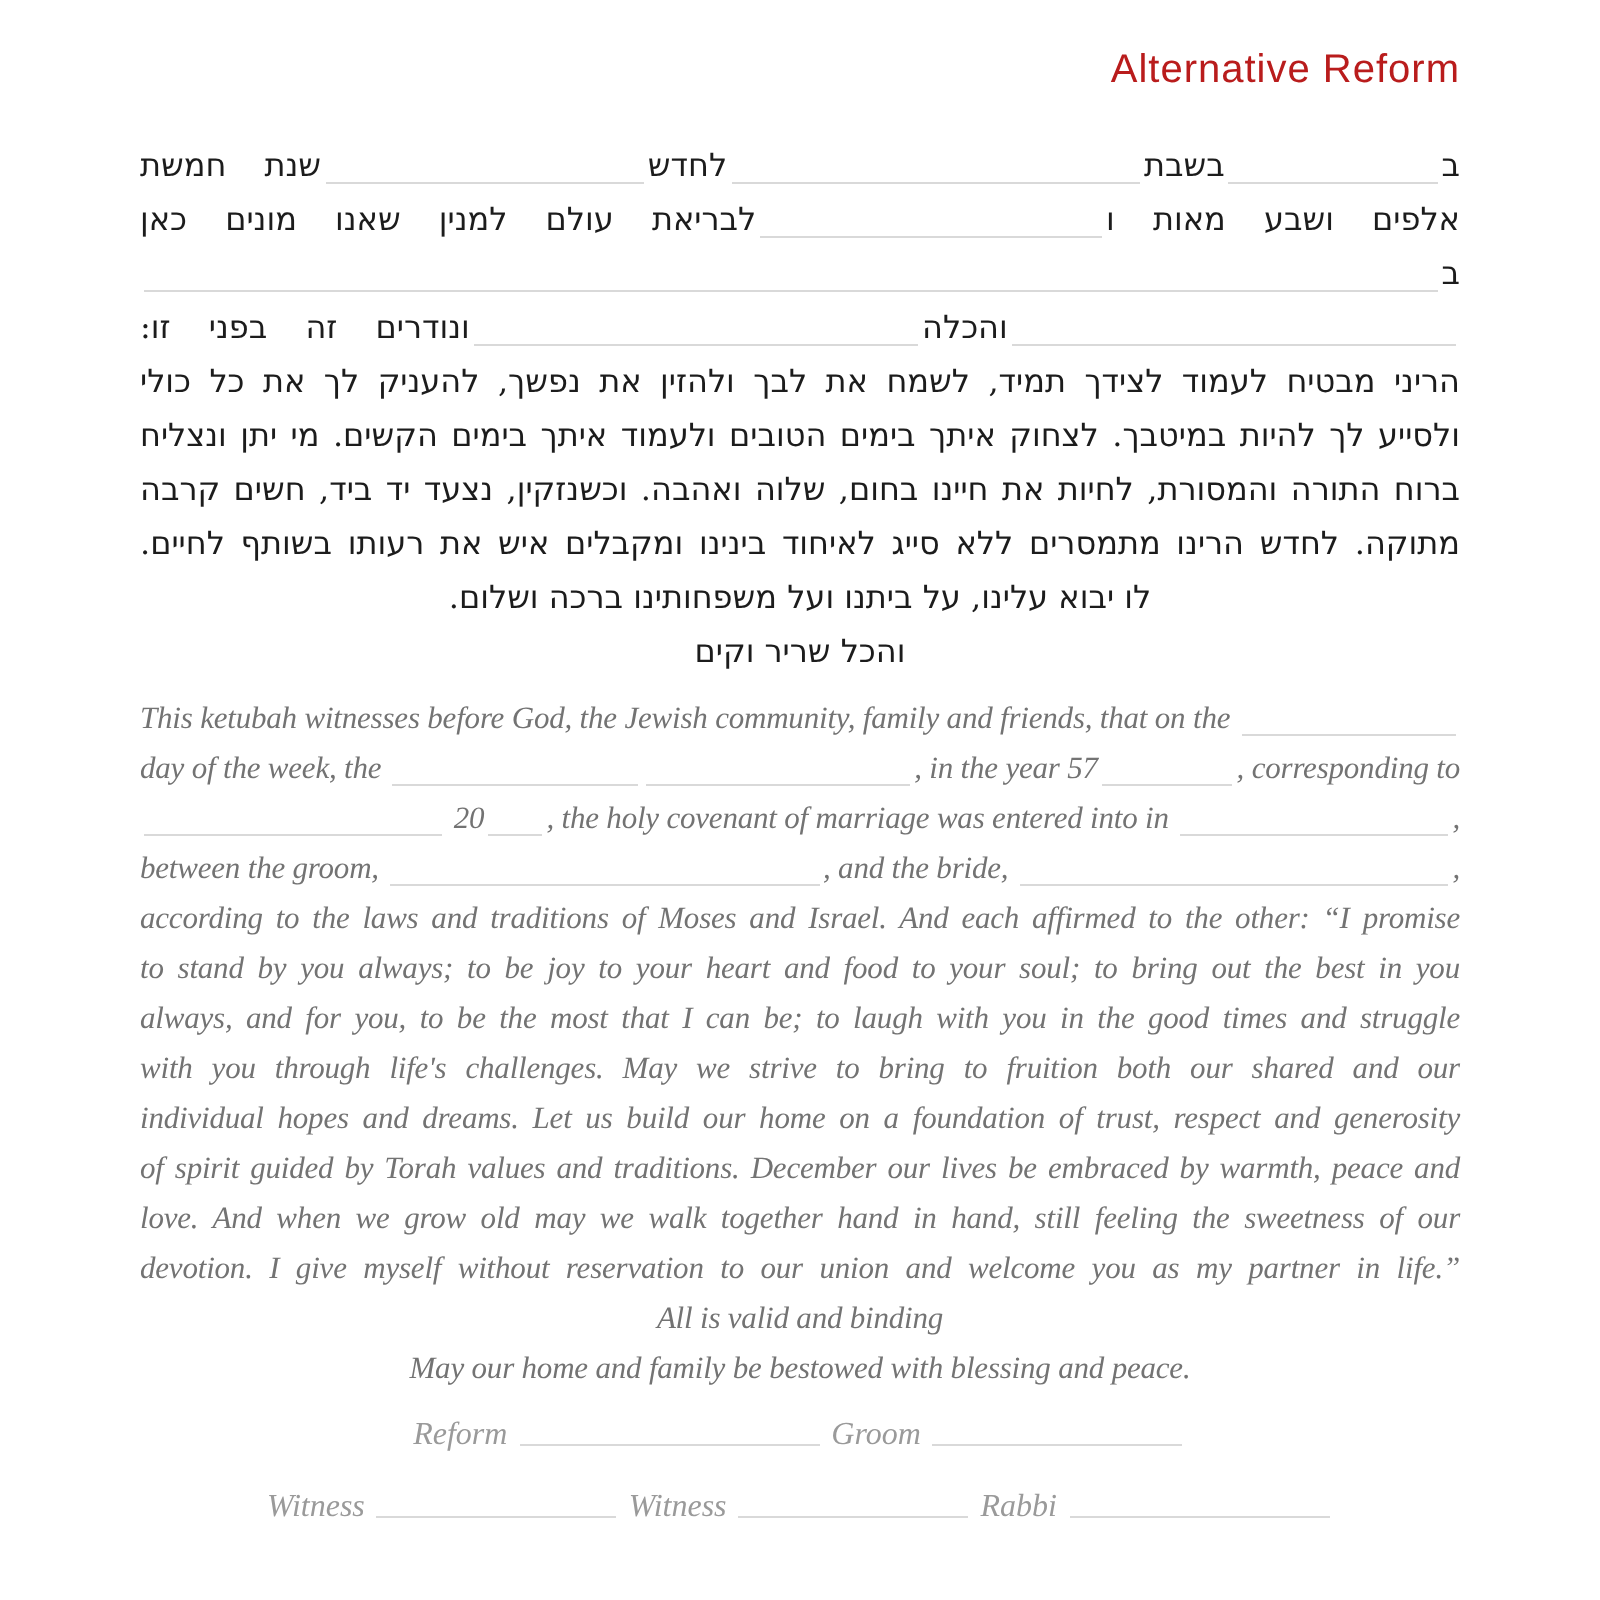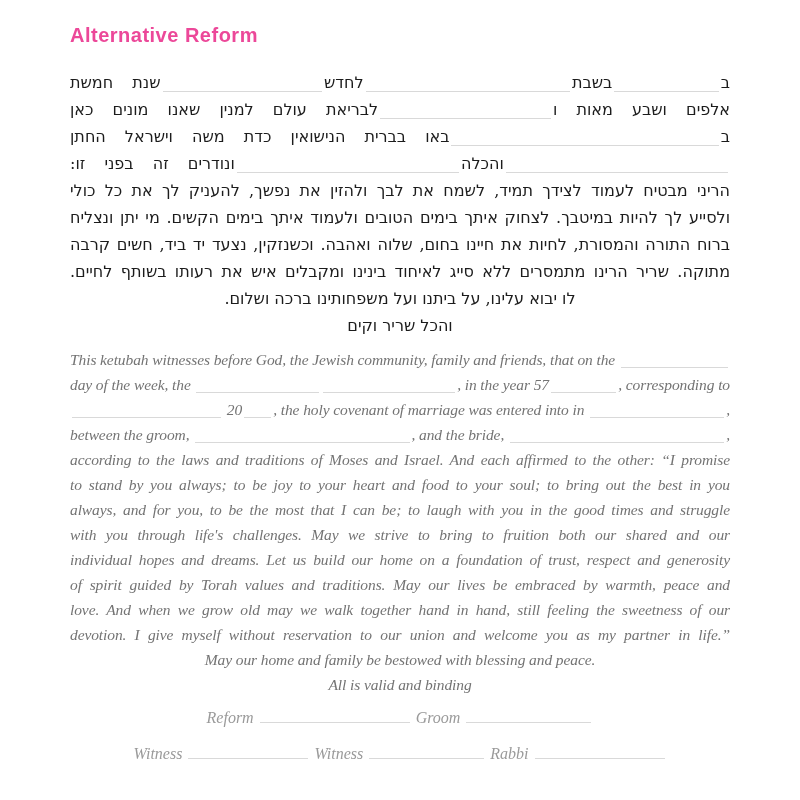--- a/index.html
+++ b/index.html
@@ -1,21 +1,21 @@
 <!DOCTYPE html>
 <html><head>
 <meta charset="utf-8">
 <style>
   html,body{margin:0;padding:0;background:#ffffff;}
   body{width:800px;height:800px;overflow:hidden;}
   .page{width:660px;margin:0 auto;padding-top:24px;}
   .title{
     font-family:"Liberation Sans",sans-serif;
-    font-size:20px;color:#ec4899;text-align:left;
-    letter-spacing:0.5px;margin-bottom:22px;font-weight:700;
+    font-size:20px;color:#b91c1c;text-align:right;
+    letter-spacing:0.5px;margin-bottom:22px;font-weight:400;
   }
   
   .hebrew{
     direction:rtl;
     font-family:"DejaVu Serif","DejaVu Sans",serif;
     font-size:16px;color:#1c1c1c;line-height:27px;
   }
   .hebrew .line{height:27px;}
   .hebrew .form .seg{word-spacing:14px;}
   
@@ -65,34 +65,33 @@
           <span class="seg">שנת חמשת</span>
         </div>
         <div class="line form">
           <span class="seg">אלפים ושבע מאות ו</span>
           <span class="blank" style="flex-basis: 115px;"></span>
           <span class="seg">לבריאת עולם למנין שאנו מונים כאן</span>
         </div>
         <div class="line form">
           <span class="seg">ב</span>
           <span class="blank" style="flex-basis: 160px;"></span>
-          <span class="seg">באו בברית הנישואין כדת משה וישראל החתן</span>
         </div>
         <div class="line form">
           <span class="blank" style="flex-basis: 160px;"></span>
           <span class="seg">והכלה</span>
           <span class="blank" style="flex-basis: 160px;"></span>
           <span class="seg">ונודרים זה בפני זו:</span>
         </div>
       </div>
     <div>
         <div class="line just">הריני מבטיח לעמוד לצידך תמיד, לשמח את לבך ולהזין את נפשך, להעניק לך את כל כולי</div>
         <div class="line just">ולסייע לך להיות במיטבך. לצחוק איתך בימים הטובים ולעמוד איתך בימים הקשים. מי יתן ונצליח</div>
         <div class="line just">ברוח התורה והמסורת, לחיות את חיינו בחום, שלוה ואהבה. וכשנזקין, נצעד יד ביד, חשים קרבה</div>
-        <div class="line just">מתוקה. שריר הרינו מתמסרים ללא סייג לאיחוד בינינו ומקבלים איש את רעותו בשותף לחיים.</div>
+        <div class="line just">מתוקה. לחדש הרינו מתמסרים ללא סייג לאיחוד בינינו ומקבלים איש את רעותו בשותף לחיים.</div>
       </div>
     <div class="line center">לו יבוא עלינו, על ביתנו ועל משפחותינו ברכה ושלום.</div>
     <div class="line center">והכל שריר וקים</div>
   </div>
 
   <div class="english">
     <div>
         <div class="line form">
           <span class="seg">This ketubah witnesses before God, the Jewish community, family and friends, that on the </span>
           <span class="blank" style="flex-basis: 55px;"></span>
@@ -120,26 +119,26 @@
           <span class="blank" style="flex-basis: 195px;"></span>
           <span class="seg">,</span>
         </div>
       </div>
     <div>
         <div class="line just">according to the laws and traditions of Moses and Israel. And each affirmed to the other: “I promise</div>
         <div class="line just">to stand by you always; to be joy to your heart and food to your soul; to bring out the best in you</div>
         <div class="line just">always, and for you, to be the most that I can be; to laugh with you in the good times and struggle</div>
         <div class="line just">with you through life's challenges. May we strive to bring to fruition both our shared and our</div>
         <div class="line just">individual hopes and dreams. Let us build our home on a foundation of trust, respect and generosity</div>
-        <div class="line just">of spirit guided by Torah values and traditions. May our lives be embraced by warmth, peace and</div>
+        <div class="line just">of spirit guided by Torah values and traditions. December our lives be embraced by warmth, peace and</div>
         <div class="line just">love. And when we grow old may we walk together hand in hand, still feeling the sweetness of our</div>
         <div class="line just">devotion. I give myself without reservation to our union and welcome you as my partner in life.”</div>
       </div>
+    <div class="line center">All is valid and binding</div>
     <div class="line center">May our home and family be bestowed with blessing and peace.</div>
-    <div class="line center">All is valid and binding</div>
   </div>
 
   <div class="sigrow row-bride">
     <span class="seg">Reform </span>
     <span class="blank b150"></span>
     <span class="seg"> Groom </span>
     <span class="blank b125"></span>
   </div>
 
   <div class="sigrow row-witness">

